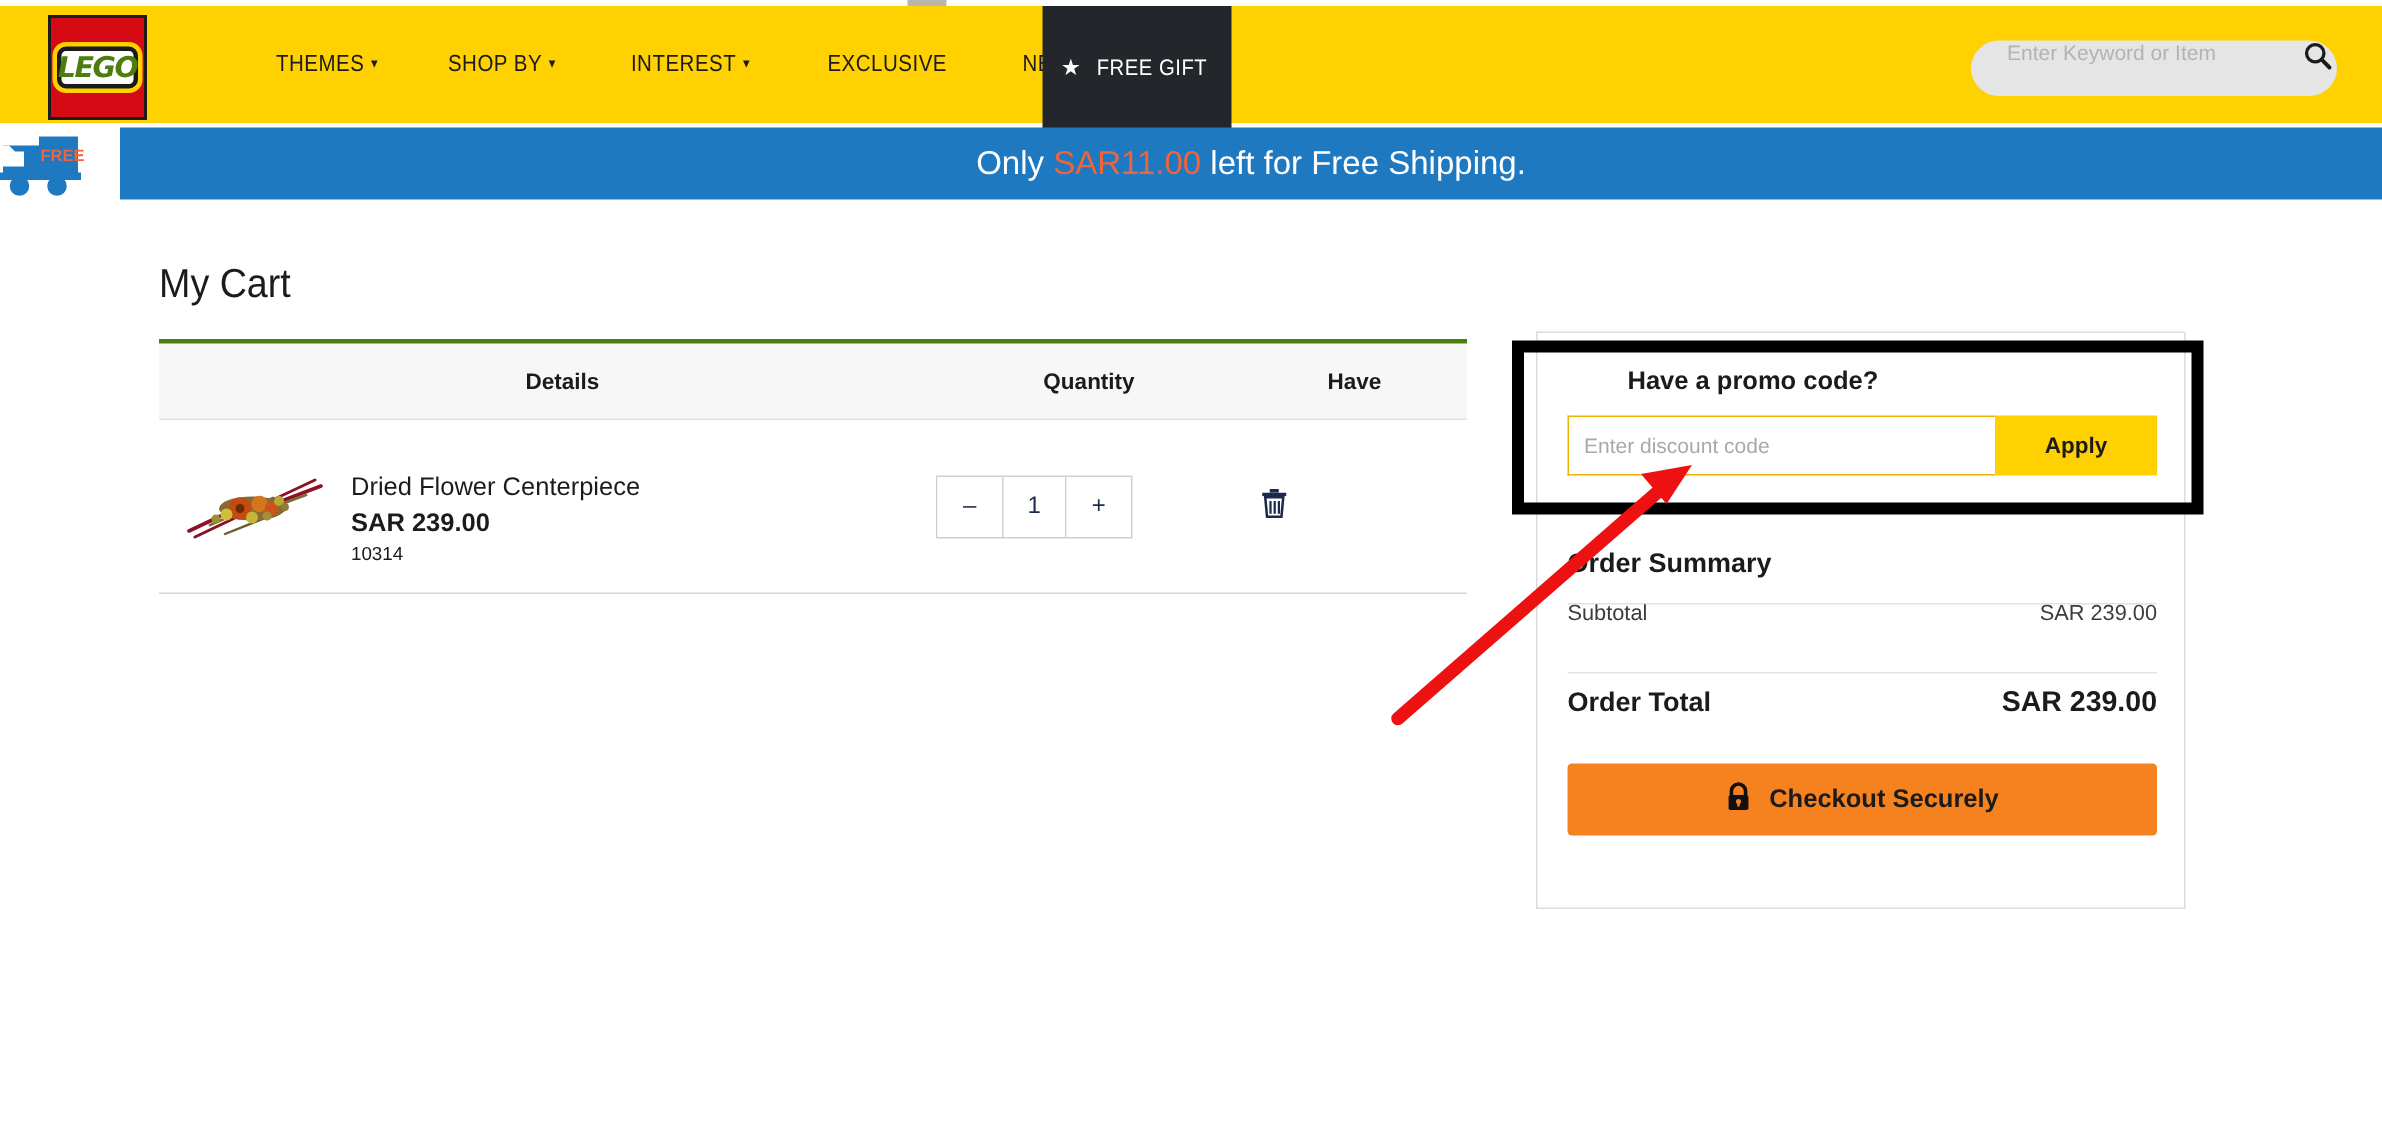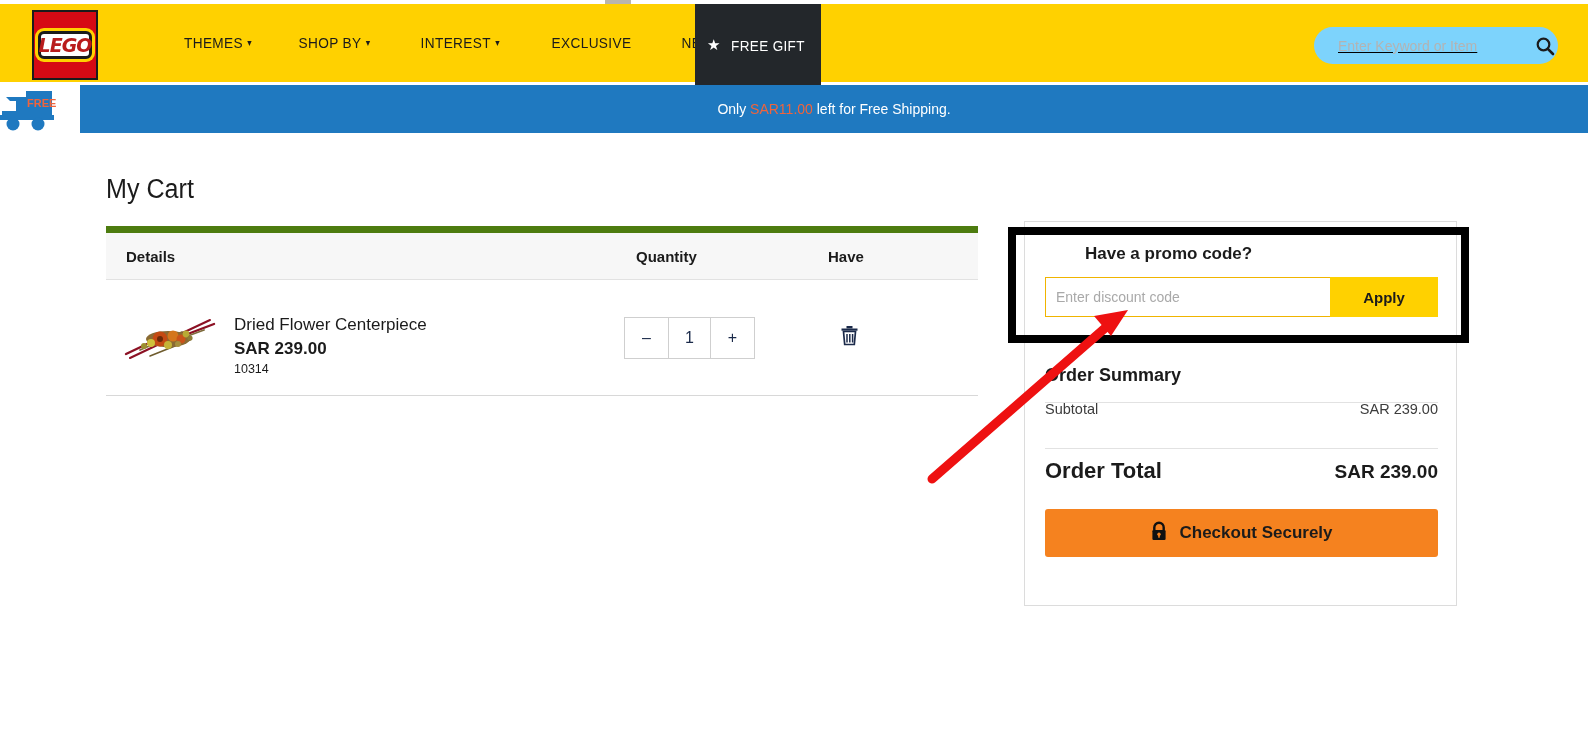--- a/index.html
+++ b/index.html
@@ -28,21 +28,21 @@
     display: flex; align-items: center; justify-content: center;
   }
   .logo-inner {
     width: 54px; height: 28px; border-radius: 6px;
     background: #ffffff;
     border: 3px solid #1b1b1b;
     box-shadow: 0 0 0 3px #ffd100;
     display: flex; align-items: center; justify-content: center;
     font-family: "DejaVu Sans", sans-serif;
     font-weight: 700; font-style: italic; font-size: 19px;
-    letter-spacing: -1px; color: #b91c1c; line-height: 1;
+    letter-spacing: -1px; color: #4d7c0f; line-height: 1;
   }
 
   .nav {
     position: absolute; left: 184px; top: 0; height: 78px;
     display: flex; align-items: center; gap: 0px;
   }
   .nav-item {
     display: flex; align-items: center; gap: 5px;
     padding: 0 20px; height: 78px;
     font-family: "Liberation Sans", sans-serif;
@@ -56,58 +56,58 @@
   .free-gift {
     position: absolute; left: 695px; top: 0; width: 126px; height: 82px;
     background: #23272b;
     display: flex; align-items: center; justify-content: center; gap: 6px;
     color: #ffffff; font-size: 15px; letter-spacing: 0.4px;
   }
   .free-gift .label { transform: scaleX(0.9); white-space: nowrap; }
 
   .search-wrap {
     position: absolute; right: 30px; top: 23px;
-    width: 244px; height: 37px; background: #7dd3fc;
-    border-radius: 19px; display: flex; align-items: center; text-decoration: underline;
+    width: 244px; height: 37px; background: #e5e5e5;
+    border-radius: 19px; display: flex; align-items: flex-start;
   }
   .search-input {
     flex: 1; border: none; outline: none; background: transparent;
     font-family: "Liberation Sans", sans-serif; font-size: 14px;
     color: #333; padding: 0 12px 0 24px;
   }
   .search-input::placeholder { color: #b3b3b3; }
   .search-icon { width: 34px; display: flex; align-items: center; justify-content: center; }
 
   
   .ship-band {
     position: absolute; left: 80px; top: 85px; width: 1508px; height: 48px;
     background: #1f79c0;
     display: flex; align-items: center; justify-content: center;
   }
-  .ship-text { color: #ffffff; font-size: 14px; }
+  .ship-text { color: #ffffff; font-size: 22px; }
   .ship-amount { color: #f0643c; }
   .truck {
     position: absolute; left: 0px; top: 85px; width: 62px; height: 48px;
   }
   .truck svg { display: block; }
 
   
   .cart-title {
     position: absolute; left: 106px; top: 174px;
     font-size: 27px; color: #1b1b1b; font-weight: 400;
     font-family: "Liberation Sans", sans-serif;
     transform: scaleX(0.93); transform-origin: left center;
   }
   .cart-table {
     position: absolute; left: 106px; top: 226px; width: 872px;
   }
   .thead {
     height: 54px; background: #f7f7f7;
-    border-top: 7px solid #4d7c0f; border-bottom: 1px solid #e2e2e2;
-    display: flex; align-items: center;
+    border-top: 3px solid #4d7c0f; border-bottom: 1px solid #e2e2e2;
+    display: flex; align-items: center; text-align: center;
   }
   .th { font-size: 15px; font-weight: 700; color: #1b1b1b; margin-left: 12px; }
   .th-details { margin-left: 20px; width: 498px; }
   .th-qty { width: 180px; }
   .th-total { width: 150px; }
 
   .row {
     height: 116px; display: flex; align-items: center;
     border-bottom: 1px solid #d8d8d8;
   }
@@ -145,21 +145,21 @@
     cursor: pointer;
   }
 
   .sum-title { position: absolute; left: 20px; top: 143px; font-size: 18px; font-weight: 700; color: #1b1b1b; }
   .hr1 { position: absolute; left: 20px; top: 180px; width: 393px; height: 1px; background: #e2e2e2; }
   .sub-row { position: absolute; left: 20px; top: 179px; width: 393px; display: flex; justify-content: space-between; }
   .sub-label { font-size: 14.5px; color: #3c3c3c; }
   .sub-val { font-size: 14.5px; color: #3c3c3c; }
   .hr2 { position: absolute; left: 20px; top: 226px; width: 393px; height: 1px; background: #e2e2e2; }
   .tot-row { position: absolute; left: 20px; top: 236px; width: 393px; display: flex; justify-content: space-between; align-items: baseline; }
-  .tot-label { font-size: 22px; font-weight: 700; color: #1b1b1b; }
+  .tot-label { font-size: 18px; font-weight: 700; color: #1b1b1b; }
   .tot-val { font-size: 19px; font-weight: 700; color: #1b1b1b; }
 
   .checkout {
     position: absolute; left: 20px; top: 287px; width: 393px; height: 48px;
     background: #f5821f; border: none; border-radius: 3px; cursor: pointer;
     display: flex; align-items: center; justify-content: center; gap: 11px;
     font-family: "Liberation Sans", sans-serif; font-size: 17px; font-weight: 700; color: #1b1b1b;
   }
 
   

